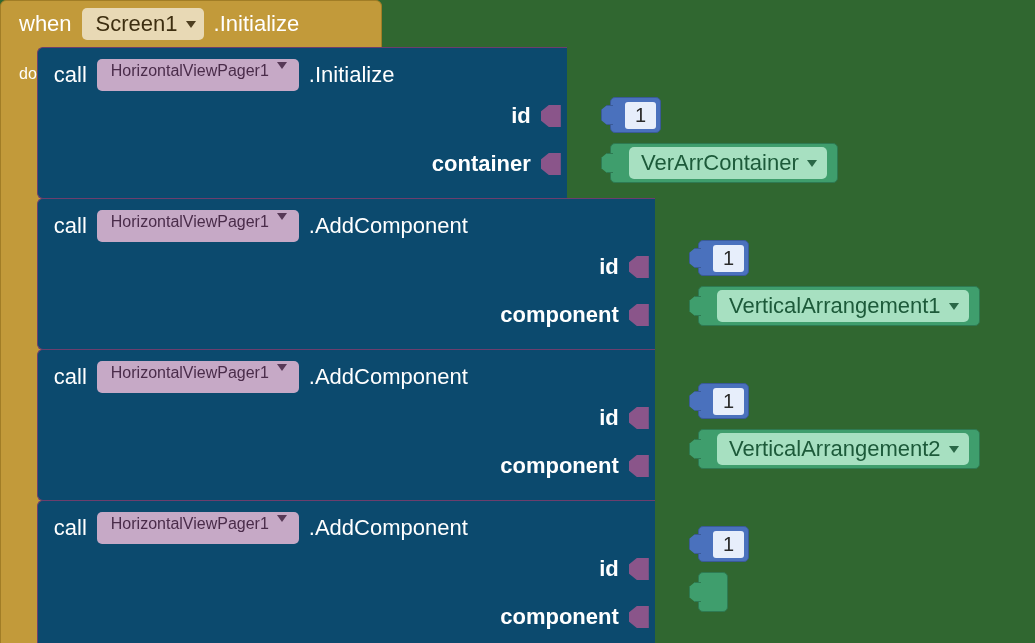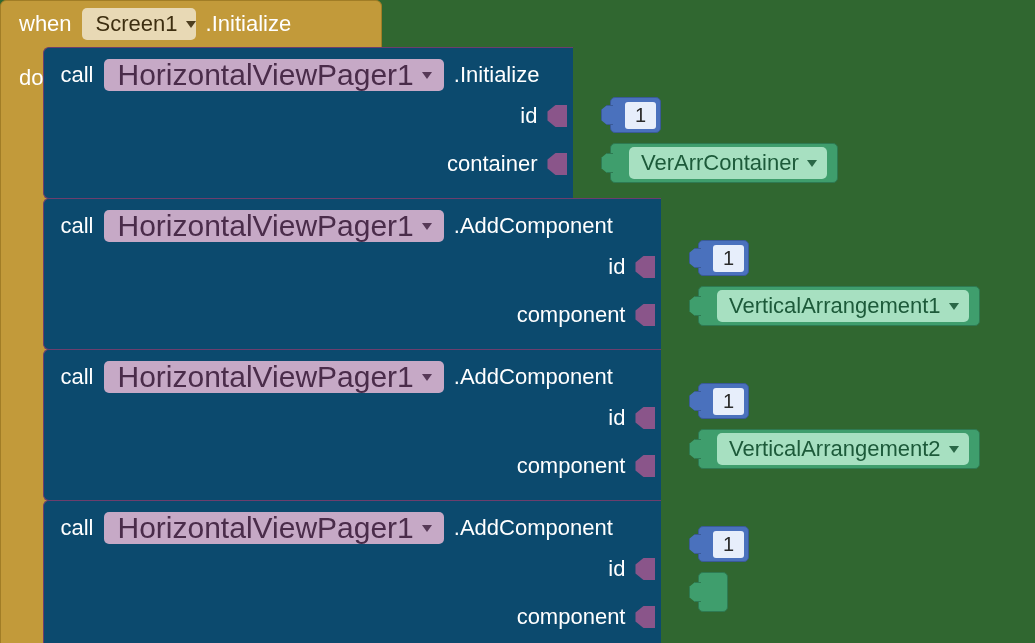--- a/index.html
+++ b/index.html
@@ -37,21 +37,21 @@
   }
 
   .event-method {
     color: #fff;
     font-size: 22px;
   }
 
   .dropdown-yellow {
     background: #e8d9b5;
     border-radius: 5px;
-    padding: 3px 0 3px 14px;
+    padding: 3px 8px 3px 14px;
     display: inline-flex;
     align-items: center;
     gap: 8px;
     color: #3d2e10;
     font-size: 22px;
     height: 32px;
   }
 
   .tri {
     width: 0; height: 0;
@@ -63,21 +63,21 @@
   }
 
   .do-row {
     display: flex;
     align-items: flex-start;
     padding: 0 0 14px 0;
   }
 
   .do-label {
     color: #fff;
-    font-size: 22px;
+    font-size: 16px;
     width: 75px;
     padding: 18px 0 0 18px;
   }
 
   .calls-stack {
     display: flex;
     flex-direction: column;
   }
 
   
@@ -104,35 +104,35 @@
     gap: 10px;
     height: 34px;
   }
   .call-text { color: #fff; font-size: 22px; }
 
   .dropdown-purple {
     background: #c6a9c6;
     border-radius: 5px;
     padding: 3px 12px 3px 14px;
     display: inline-flex;
-    align-items: center;
     gap: 8px;
     color: #4a2c4a;
-    font-size: 30px;
+    font-size: 16px;
     height: 32px;
   }
 
   .call-method { color: #fff; font-size: 22px; }
 
   .param-row {
     display: flex;
     align-items: center;
     justify-content: flex-end;
     gap: 14px;
     height: 48px;
+    font-weight: bold;
   }
   .param-label {
     color: #fff;
     font-size: 22px;
     text-align: right;
     padding-right: 6px;
   }
 
   .socket {
     width: 16px;

